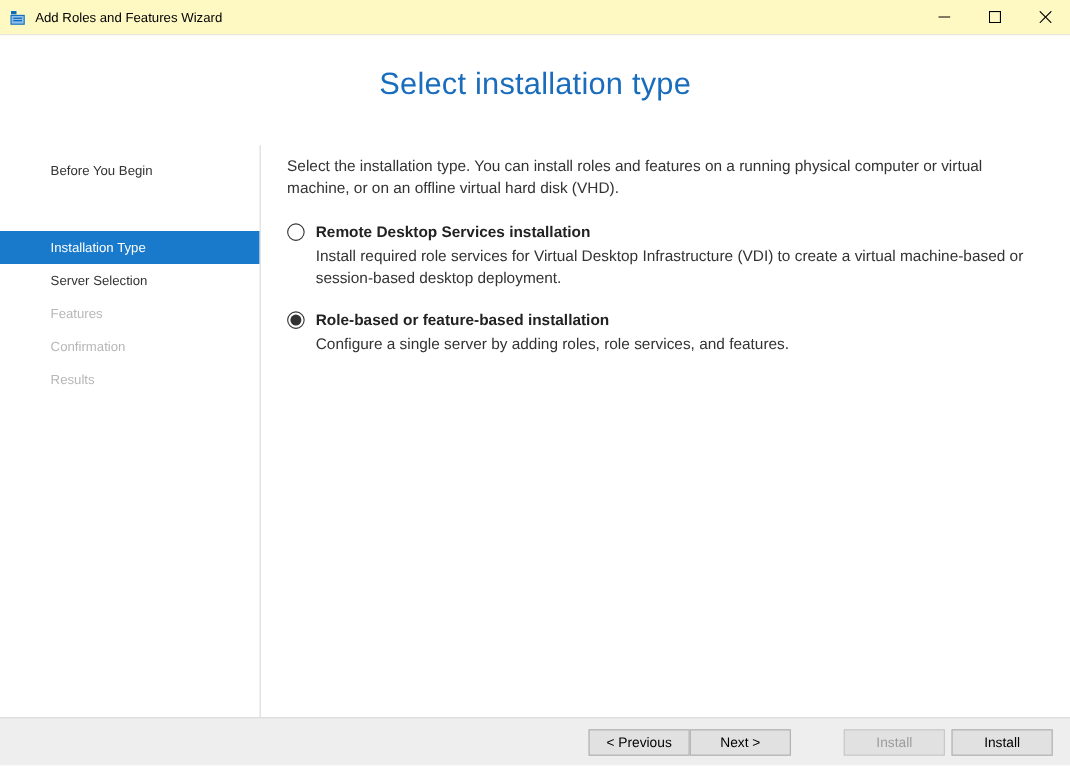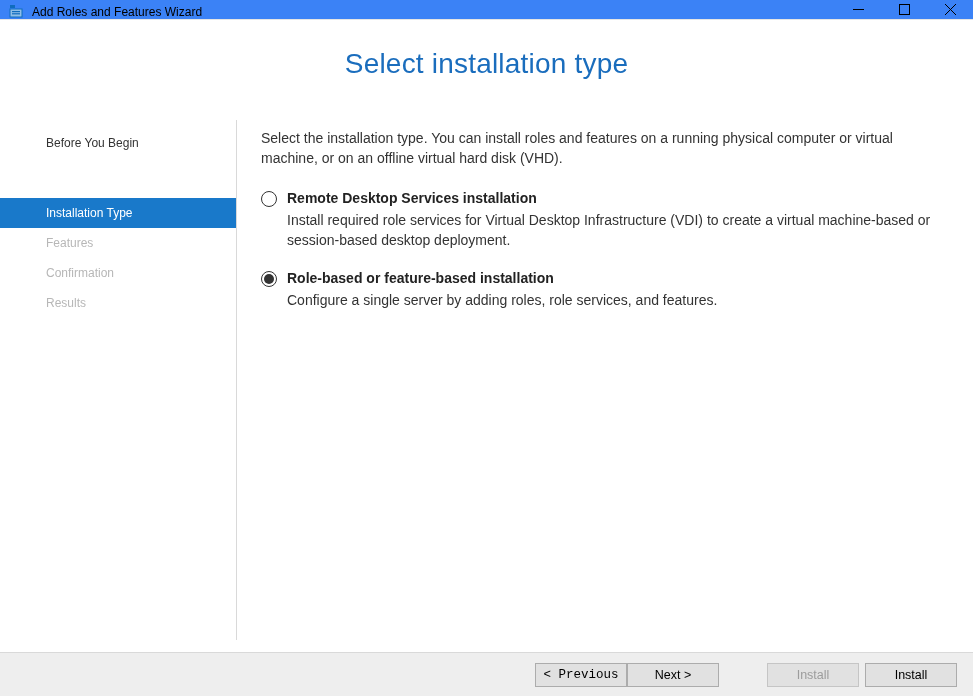--- a/index.html
+++ b/index.html
@@ -13,25 +13,25 @@
       background: #ffffff;
       color: #333;
       width: 973px;
       height: 696px;
       overflow: hidden;
       position: relative;
     }
     
     .titlebar {
       display: flex;
-      align-items: flex-end;
-      height: 20px;
+      align-items: center;
+      height: 32px;
       padding: 0 0 0 8px;
       border-bottom: 1px solid #e5e5e5;
-      background: #3b82f6;
+      background: #fef9c3;
     }
     .titlebar-icon {
       width: 16px;
       height: 16px;
       margin-right: 8px;
       flex-shrink: 0;
     }
     .titlebar-title {
       font-size: 12px;
       color: #000;
@@ -190,21 +190,20 @@
       border: 1px solid #acacac;
       color: #000;
       cursor: default;
       display: flex;
       align-items: center;
       justify-content: center;
       font-family: inherit;
     }
     .footer-btn.adjacent-left {
       margin-right: 0;
-      font-family: Liberation Mono, monospace;
     }
     .footer-btn.adjacent-right {
       margin-left: -6px;
     }
     .footer-btn.disabled {
       color: #9c9c9c;
       border-color: #c5c5c5;
     }
   </style>
 </head>
@@ -241,20 +240,21 @@
 </div>
 
 <div class="header">
   <div class="header-title">Select installation type</div>
 </div>
 
 <div class="body">
   <div class="sidebar">
     <div class="sidebar-item">Before You Begin</div>
     <div class="sidebar-item selected">Installation Type</div>
+    <div class="sidebar-item">Server Selection</div>
     <div class="sidebar-item disabled">Features</div>
     <div class="sidebar-item disabled">Confirmation</div>
     <div class="sidebar-item disabled">Results</div>
   </div>
 
   <div class="content">
     <div class="intro">Select the installation type. You can install roles and features on a running physical computer or virtual machine, or on an offline virtual hard disk (VHD).</div>
 
     <div class="option">
       <div class="option-radio"></div>

